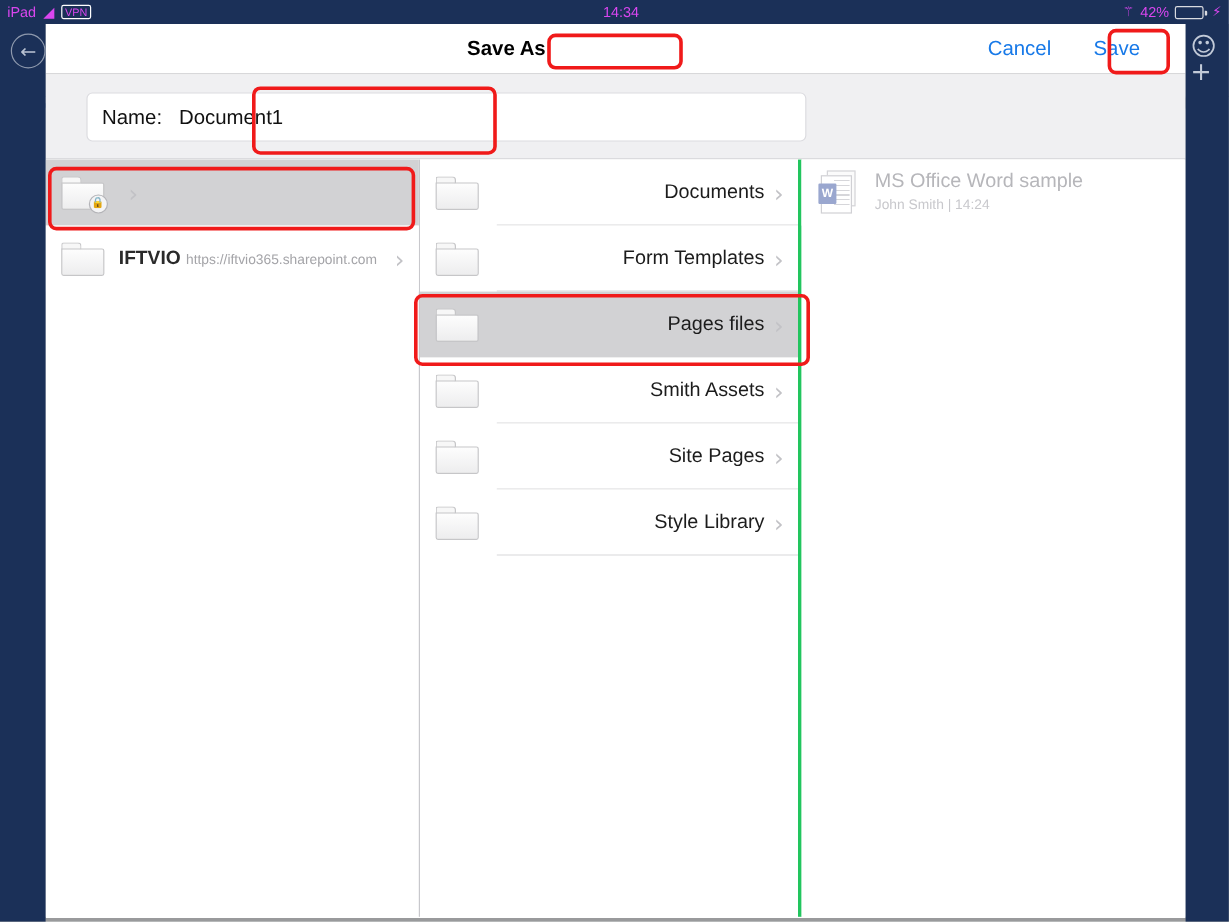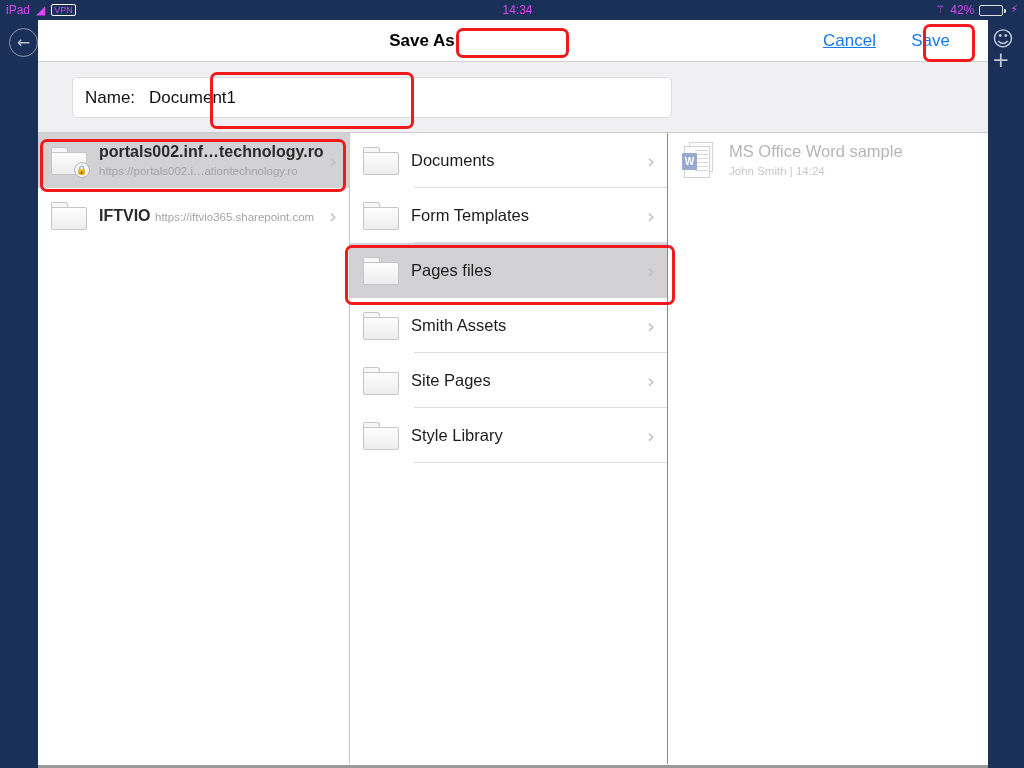--- a/index.html
+++ b/index.html
@@ -112,21 +112,21 @@
   #name-label { font-size: 17px; color: #111; }
   #name-value { font-size: 17px; color: #111; margin-left: 14px; }
 
   
   #columns {
     position: relative; height: 631px; display: flex;
     background: #ffffff;
   }
   .col { height: 631px; background: #ffffff; position: relative; }
   #col-sites  { width: 312px; border-right: 1px solid #c8c8cc; }
-  #col-folders{ width: 318px; border-right: 1px solid #22c55e; }
+  #col-folders{ width: 318px; border-right: 3px solid #22c55e; text-align: right; }
   #col-files  { width: 319px; }
 
   .row {
     position: relative; display: flex; align-items: center;
     height: 55px; padding: 0 12px 0 13px; background: #ffffff; cursor: pointer;
   }
   .row.selected { background: #d2d2d4; }
   .row .sep {
     position: absolute; left: 64px; right: 0; bottom: 0; height: 1px; background: #dededf;
   }
@@ -235,43 +235,39 @@
   <span style="position:absolute;left:9px;top:8px;width:29px;height:29px;border:1.5px solid #8e99ad;border-radius:50%;color:#b9c2d2;font-size:16px;line-height:27px;text-align:center;font-family:'DejaVu Sans',sans-serif;">←</span>
 </div>
 <div style="position:absolute;left:988px;top:20px;width:36px;height:748px;background:#1b3058;z-index:20;">
   <span style="position:absolute;left:4px;top:9px;color:#c2cad8;font-size:21px;line-height:1;font-family:'DejaVu Sans',sans-serif;">☺+</span>
 </div>
 
 <div id="sheet">
 
   <div id="sheet-header">
     <div id="sheet-title">Save As</div>
-    <button class="hdr-btn" id="btn-cancel" style="color: rgb(23, 121, 232); text-decoration: underline;">Cancel</button>
+    <button class="hdr-btn" id="btn-cancel" style="color: rgb(23, 121, 232);">Cancel</button>
     <button class="hdr-btn" id="btn-save" style="color: rgb(23, 121, 232);">Save</button>
   </div>
 
   <div id="name-bar">
     <div id="name-field">
       <span id="name-label">Name:</span>
       <span id="name-value" placeholder="Document name">Document1</span>
     </div>
   </div>
 
   <div id="columns">
 
     <div class="col" id="col-sites">
       <div class="row selected nosep">
         <span class="folder">
           <span class="tab"></span>
             <span class="body"></span>
           <span class="lock">🔒</span>
-        </span>
-        <span class="row-text">
-          <span class="row-title">portals002.inf…technology.ro</span>
-          <span class="row-sub">https://portals002.i…ationtechnology.ro</span>
         </span>
         <span class="chev">›</span>
 
       </div>
       <div class="row nosep">
         <span class="folder">
           <span class="tab"></span>
             <span class="body"></span>
         </span>
         <span class="row-text">

